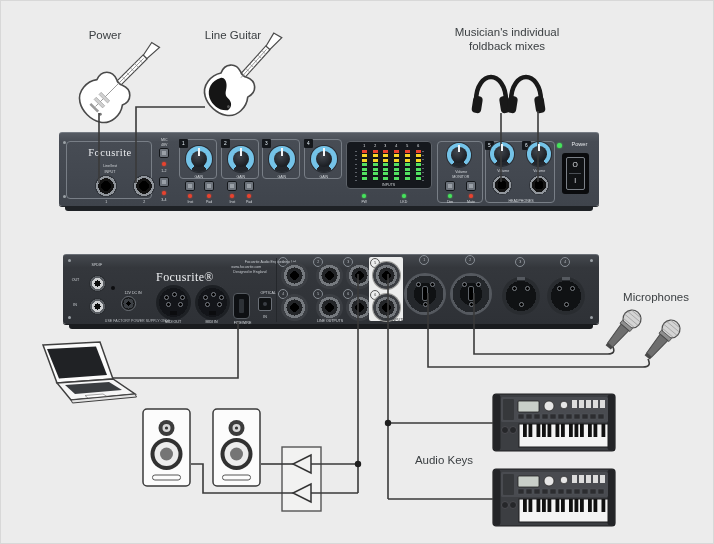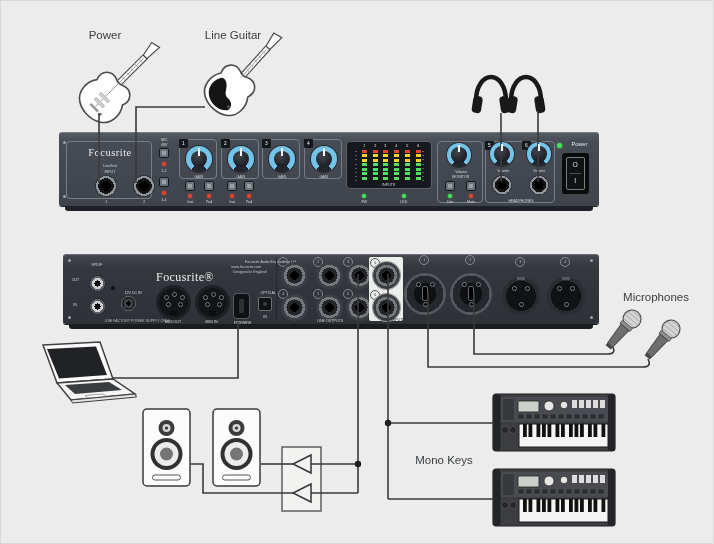--- a/index.html
+++ b/index.html
@@ -473,23 +473,25 @@
         <div class="pin" style="left:23px;top:9px"></div>
         <div class="pin" style="left:16.5px;top:25px"></div>
       <div class="abs" style="left:15px;top:0;width:8px;height:3px;background:#55595f"></div>
     </div>
   </div>
   <div id="back-base" class="abs"></div>
 
   <div class="dlabel" style="left:74px;top:27px;width:60px">Power</div>
   <div class="dlabel" style="left:192px;top:27px;width:80px">Line Guitar</div>
   <div class="dlabel" style="left:426px;top:24px;width:160px">
+    <div>Musician's individual</div>
+    <div>foldback mixes</div>
   </div>
   <div class="dlabel" style="left:610px;top:289px;width:90px">Microphones</div>
-  <div class="dlabel" style="left:403px;top:452px;width:80px">Mono Keys</div>
+  <div class="dlabel" style="left:403px;top:452px;width:80px">Audio Keys</div>
 
   <svg width="714" height="544" viewBox="0 0 714 544" style="pointer-events:none">
     <g fill="none" stroke="#3a3a3a" stroke-width="1.6">
       <path d="M98,112 L98,182"></path>
       <path d="M204,106 L135,106 L135,182"></path>
       <path d="M500,112 L500,181"></path>
       <path d="M537,110 L537,181"></path>
       <path d="M112,377 L237,377 L237,321"></path>
       <path d="M357,273 L357,492"></path>
       <path d="M310,463 L357,463"></path>

